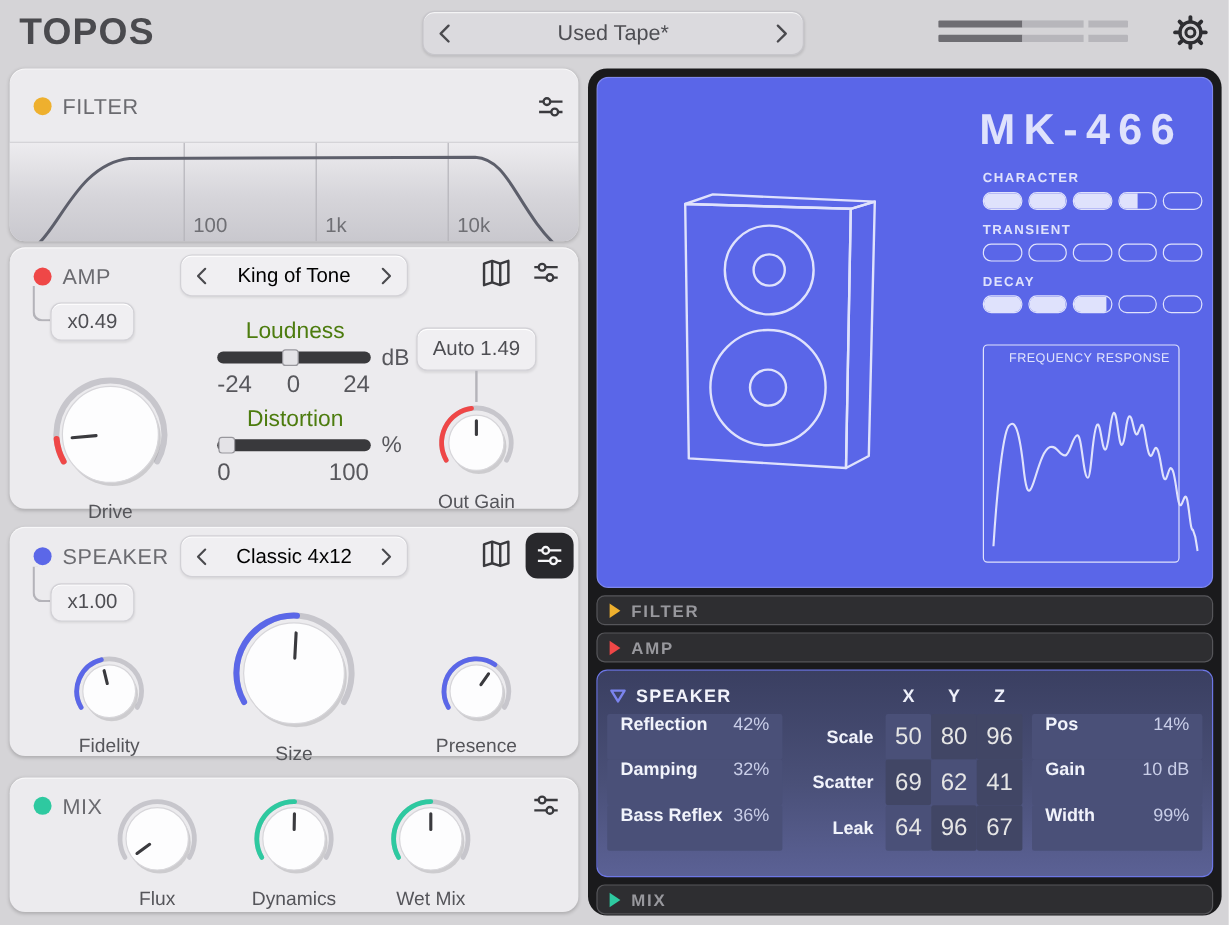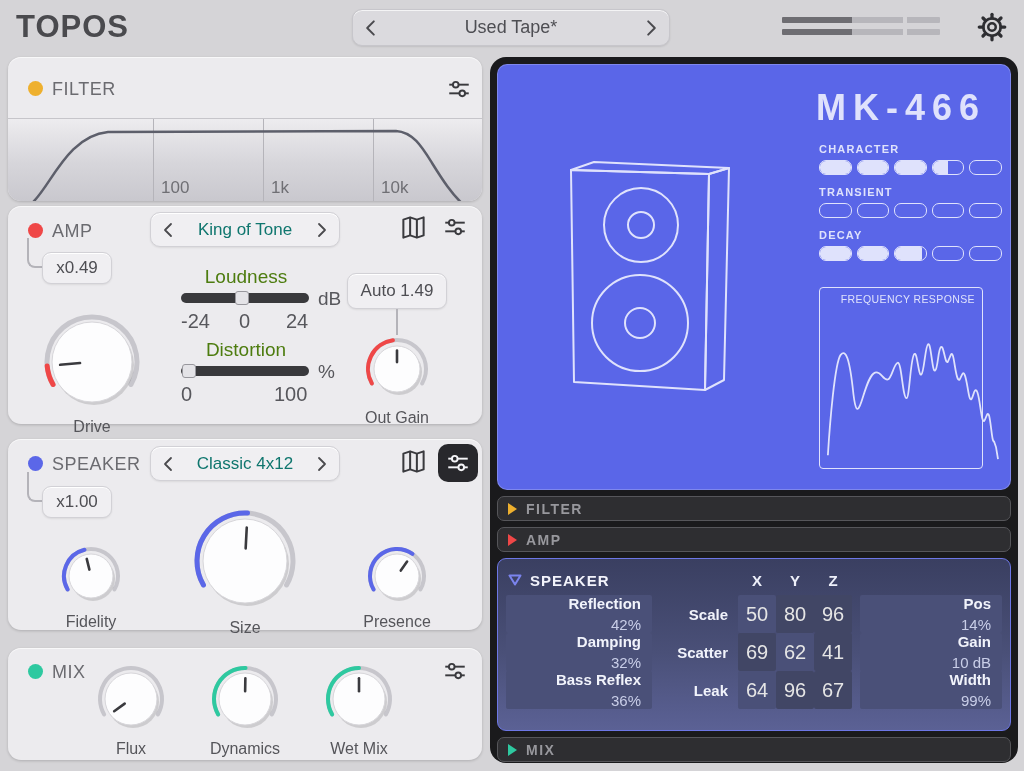--- a/index.html
+++ b/index.html
@@ -29,21 +29,21 @@
   .dot { position:absolute; width:15px; height:15px; border-radius:50%; }
   .sec-title { position:absolute; font-size:18px; letter-spacing:.5px; color:#6b6b70; }
   .icon-btn { position:absolute; cursor:pointer; }
   .chip { position:absolute; background:#f0eff2; border:1px solid #d2d1d6; border-radius:9px;
     box-shadow:inset 0 1px 0 #fff, 0 1px 2px rgba(0,0,0,.08);
     display:flex; align-items:center; justify-content:center; font-size:17px; color:#4e4e53; }
   .elbow { position:absolute; border-left:2px solid #b4b3b9; border-bottom:2px solid #b4b3b9; border-bottom-left-radius:8px; }
   .preset-chip { position:absolute; display:flex; align-items:center; justify-content:space-between;
     background:#f0eff2; border:1px solid #d2d1d6; border-radius:10px; padding:0 12px;
     box-shadow:inset 0 1px 0 #fff, 0 1px 2px rgba(0,0,0,.08); }
-  .preset-chip span { font-size:17px; color:#0f766e; }
+  .preset-chip span { font-size:17px; color:#000000; }
 
   
   .fstrip { position:absolute; left:0; top:61px; width:474px; height:83px; border-radius:0 0 13px 13px;
     overflow:hidden; background:linear-gradient(180deg,#edecef 0%, #d6d5da 55%, #c9c8ce 100%);
     border-top:1px solid #c6c5ca; }
   .gline { position:absolute; top:0; bottom:0; width:1px; background:#b5b4ba; }
   .glabel { position:absolute; bottom:3px; font-size:17px; color:#6f6f74; }
 
   
   .htrack { position:absolute; height:10px; border-radius:5px; background:#39393c; }
@@ -76,21 +76,21 @@
   .tri-right { width:0; height:0; border-top:6px solid transparent; border-bottom:6px solid transparent; border-left:9px solid currentColor; }
 
   .spk-panel { position:absolute; left:7px; top:501px; width:514px; height:173px; border:1.5px solid #6d77e6; border-radius:9px;
     background:linear-gradient(180deg,#3a3f61 0%, #4a5078 55%, #5b6195 100%);
     display:grid; grid-template-columns:146px 8px 78px 38px 38px 38px 8px 1fr;
     grid-template-rows:30px 38px 38px 38px; padding:6px 8px 8px 8px; }
   .sp-head { grid-column:1/4; grid-row:1; display:flex; align-items:center; gap:8px; padding-left:2px; }
   .sp-head .ttl { font-size:15px; font-weight:bold; letter-spacing:1px; color:#f2f3fb; }
   .colh { grid-row:1; display:flex; align-items:center; justify-content:center; font-size:15px; font-weight:bold; color:#eef0fa; }
   .midh { grid-column:8; grid-row:1; display:flex; align-items:center; justify-content:center; font-size:15px; font-weight:bold; color:#eef0fa; }
-  .lv-cell { display:flex; align-items:flex-end; justify-content:space-between; padding:0 11px; background:#4a5078; border-radius:2px;flex-direction:column; }
+  .lv-cell { display:flex; align-items:flex-start; justify-content:space-between; padding:0 11px; background:#4a5078; border-radius:2px; }
   .lv-cell .l { font-size:15px; font-weight:bold; color:#f1f3fb; }
   .lv-cell .v { font-size:15px; color:#c9cee8; }
   .rowlbl { display:flex; align-items:center; justify-content:flex-end; padding-right:10px; font-size:15px; font-weight:bold; color:#f1f3fb; }
   .ncell { display:flex; align-items:center; justify-content:center; font-size:20px; color:#e5e5e5; border-radius:2px;text-align:right; }
   .cb0 { background:#4a5078; } .cb1 { background:#414665; }
 </style>
 </head>
 <body>
 
 <div class="app">

